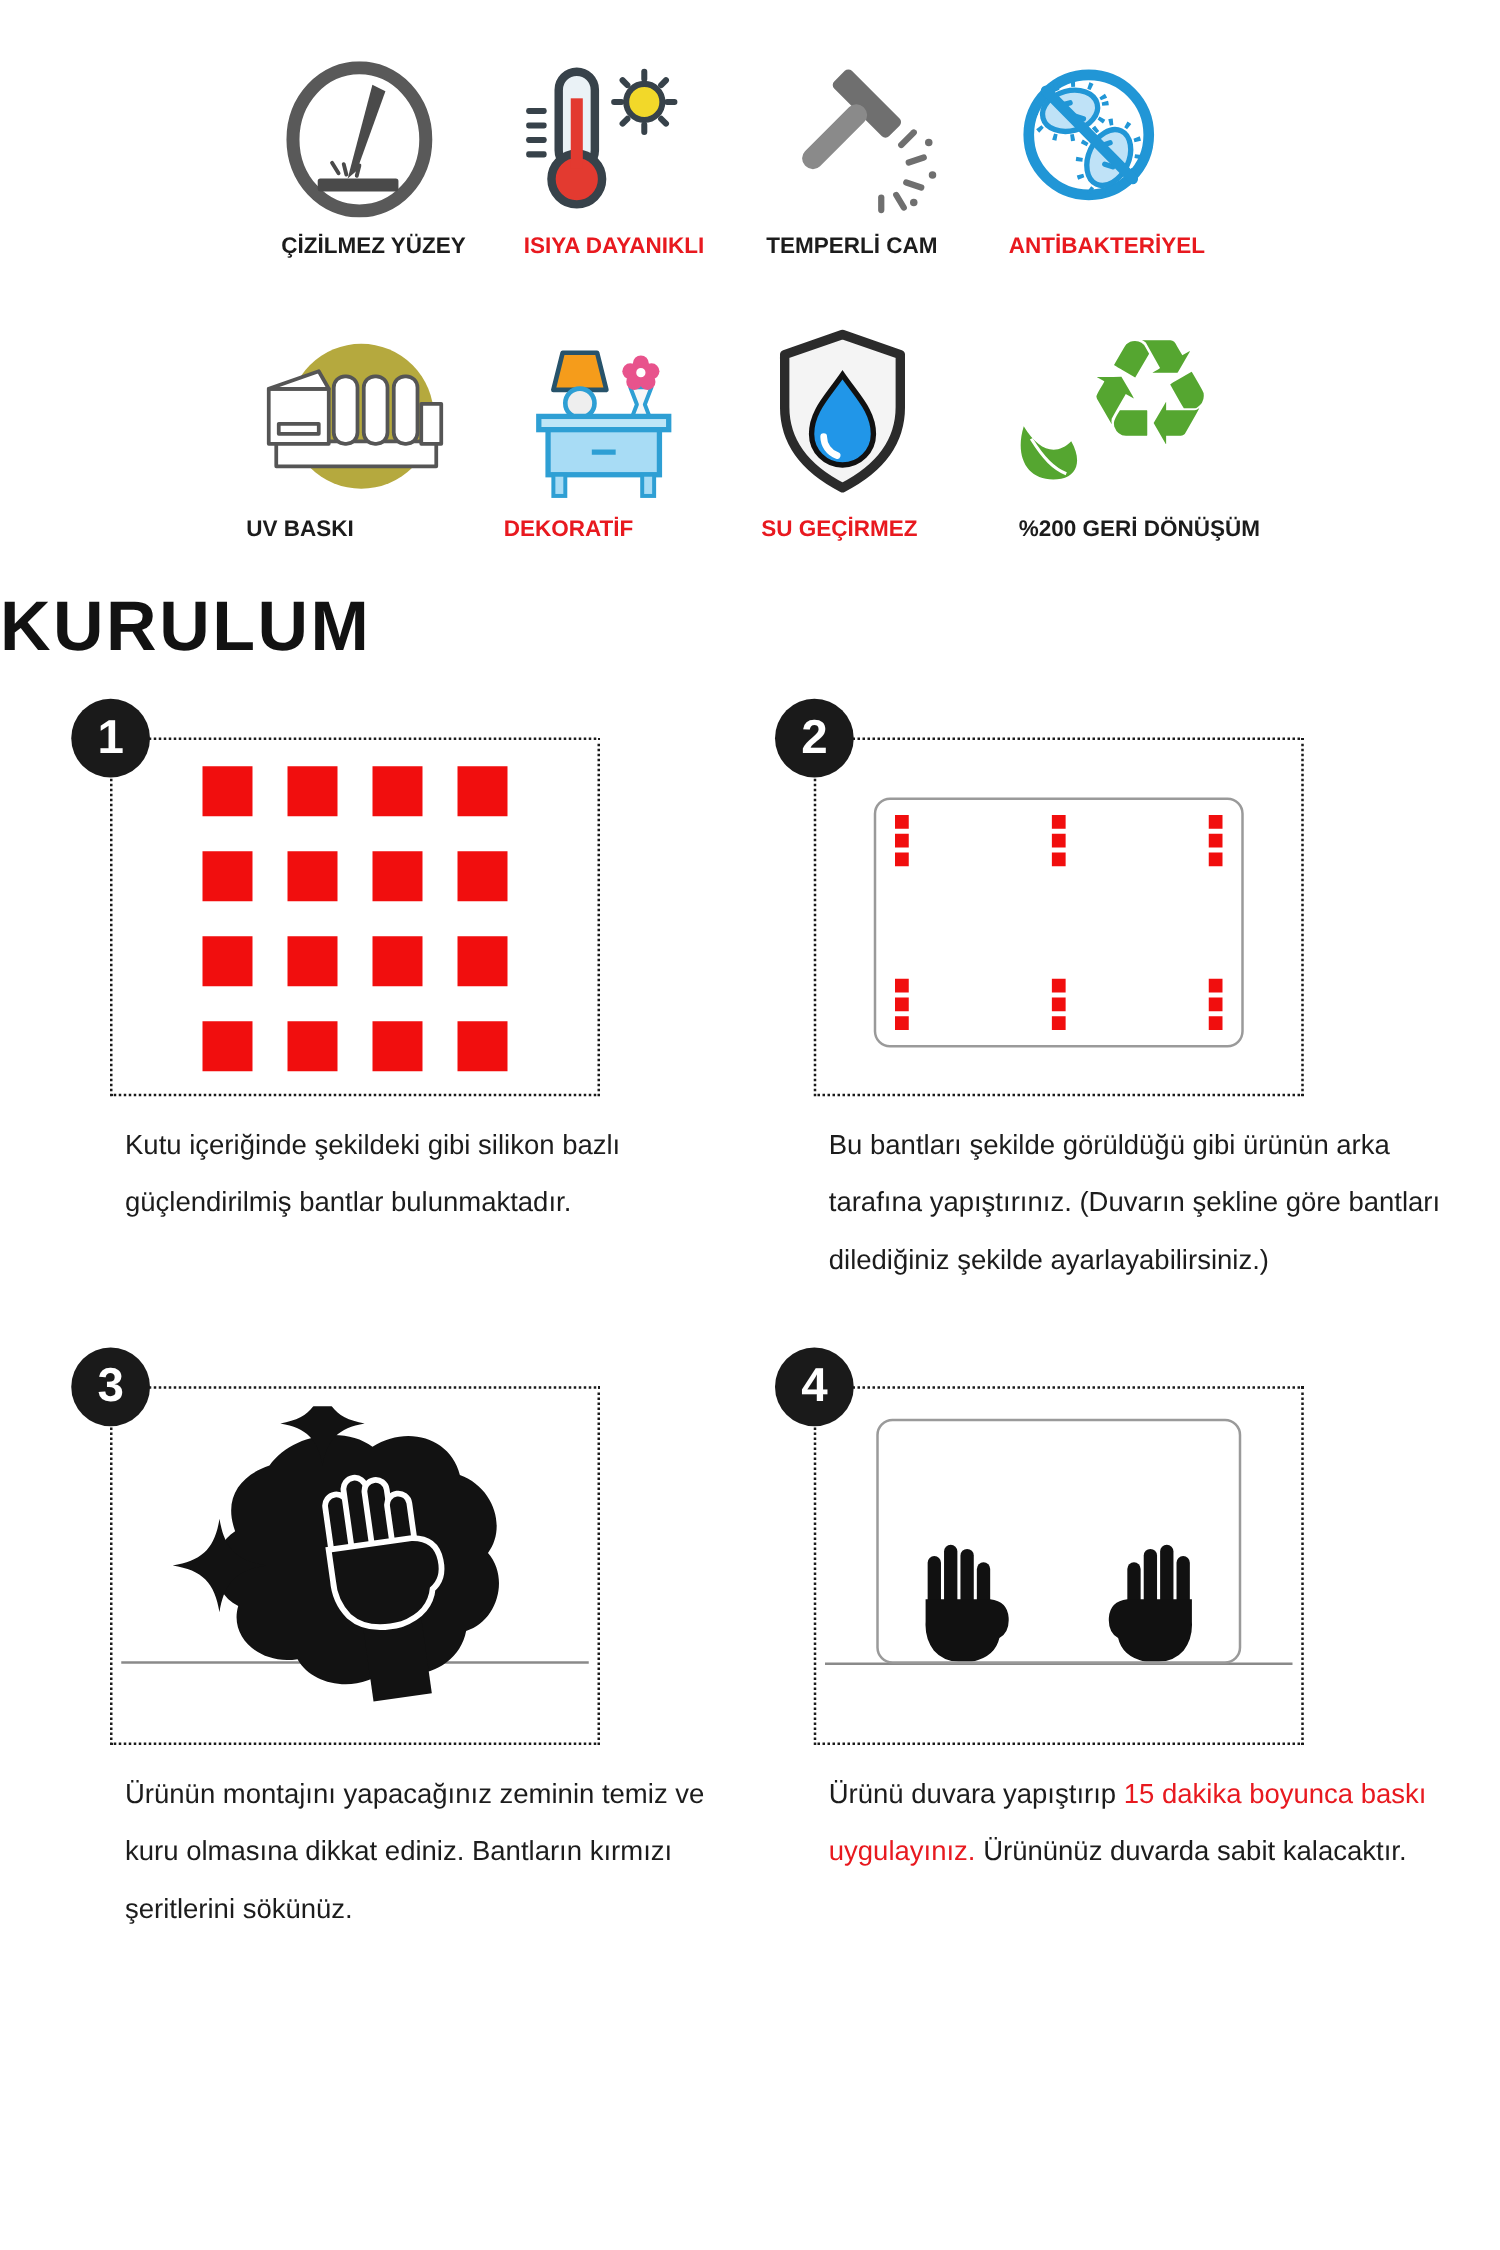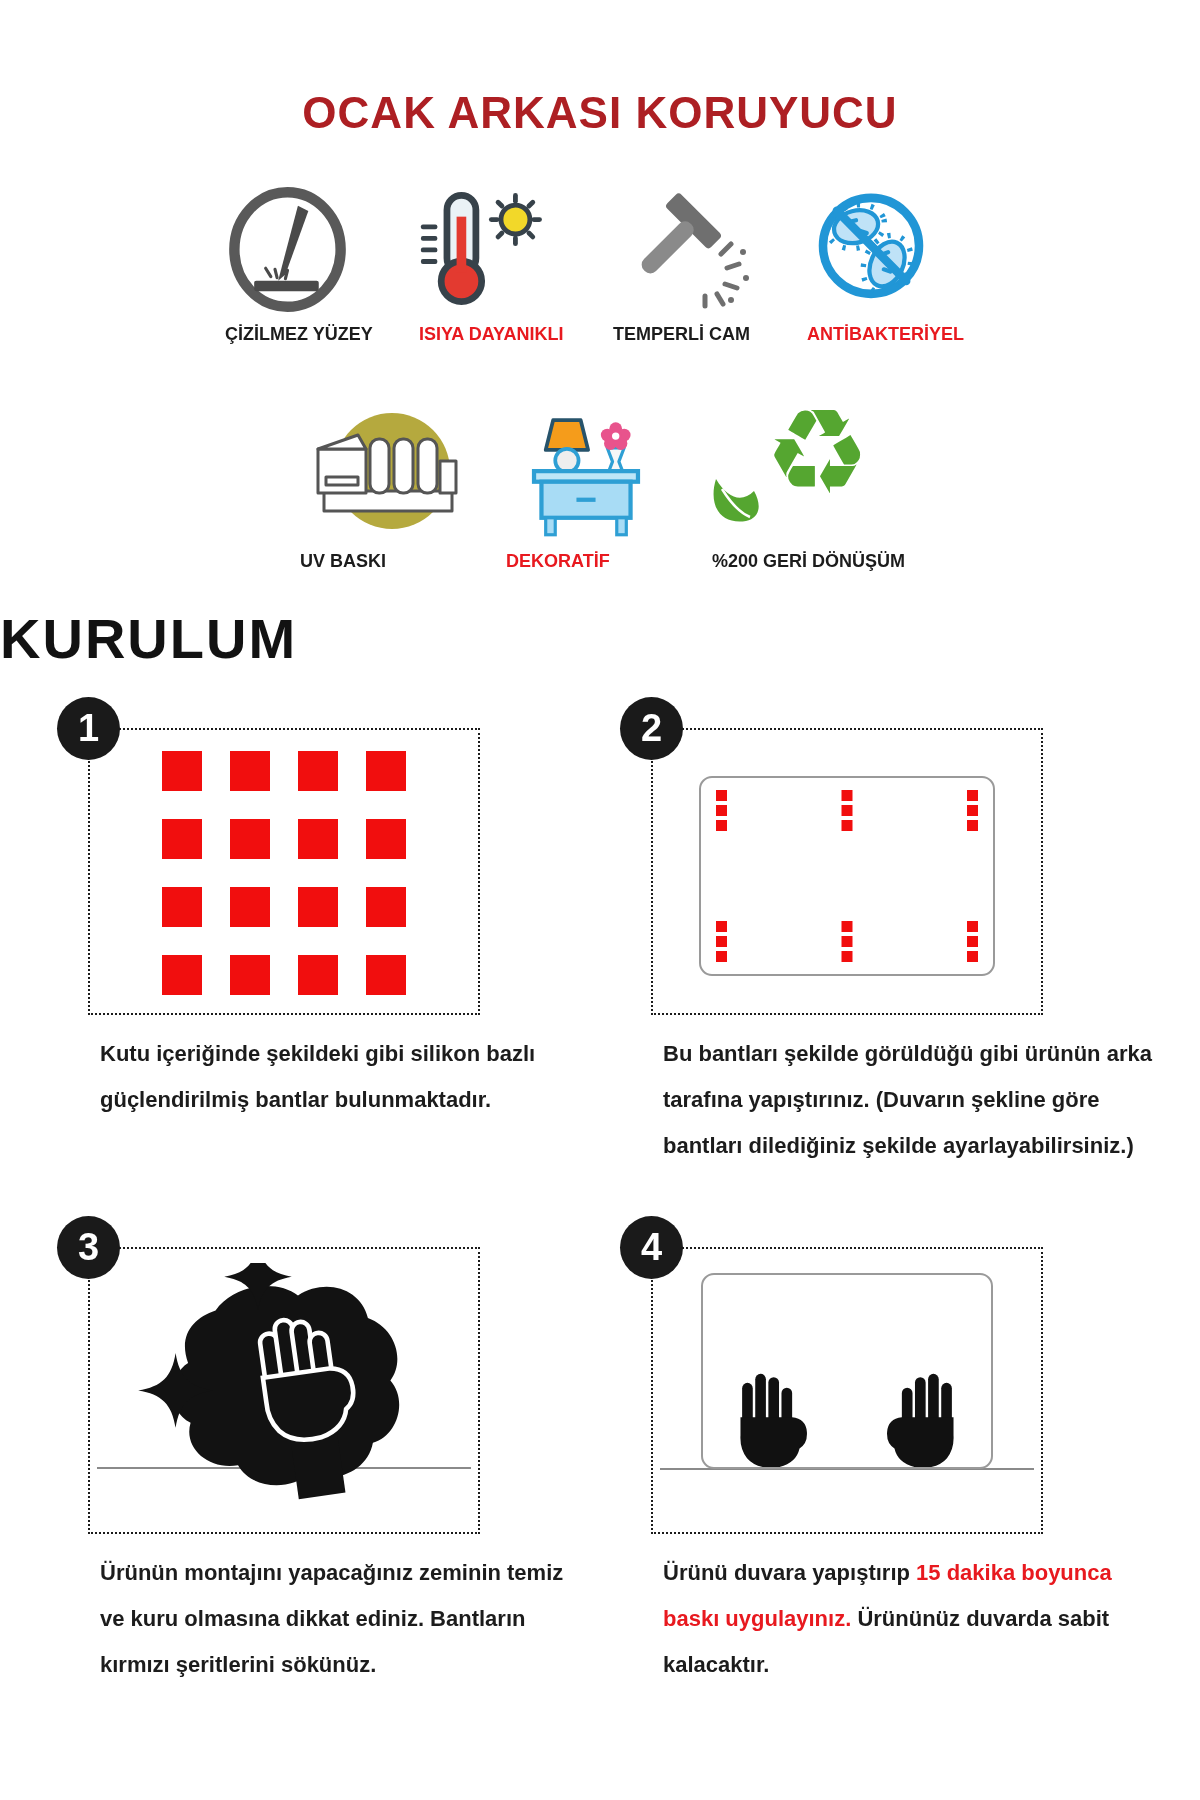--- a/index.html
+++ b/index.html
@@ -32,21 +32,21 @@
   .recycle-leaf{position:absolute;left:-4px;bottom:6px;}
 
   .section-title{margin-top:34px;font-size:56px;font-weight:bold;color:#121212;letter-spacing:2px;}
 
   .steps{width:1086px;margin:26px auto 0;display:grid;grid-template-columns:523px 523px;column-gap:40px;row-gap:46px;}
   .step{position:relative;padding-left:31px;padding-top:31px;}
   .badge{position:absolute;left:0;top:0;width:63px;height:63px;border-radius:50%;
     background:var(--c-badge,#1a1a1a);color:#fff;font-size:38px;font-weight:bold;
     display:flex;align-items:center;justify-content:center;z-index:2;}
   .dash-box{width:392px;height:287px;border:2.5px dotted #1b1b1b;position:relative;background:#fff;}
-  .step-text{margin:16px 0 0 12px;width:492px;font-size:22px;font-weight:bold;
+  .step-text{margin:16px 0 0 12px;width:492px;font-size:22px;font-weight:normal;
     line-height:2.1;color:var(--c-ink,#1c1c1c);}
   .hl-red{color:var(--c-accent_red,#E8191F);}
 
   
   .pads-grid{display:grid;gap:28px;width:fit-content;margin:21px auto 0;}
   .pad{width:40px;height:40px;background:var(--c-square_red,#F10E0E);}
 
   
   .panel{position:absolute;left:50%;transform:translateX(-50%);top:46px;width:296px;height:200px;
     border:2.5px solid #9a9a9a;border-radius:13px;background:#fff;}
@@ -64,21 +64,20 @@
   .panel4{position:absolute;left:50%;transform:translateX(-50%);top:24px;width:292px;height:196px;
     border:2.5px solid #9a9a9a;border-radius:13px;background:#fff;display:flex;align-items:flex-end;
     justify-content:space-between;padding:0 26px;overflow:hidden;}
   .hand{margin-bottom:-6px;}
 </style>
 </head>
 <body>
 
 <div class="page">
 
-  <div class="title">OCAK ARKASI KORUYUCU</div>
 
   <div class="feat-row">
     <div class="feat">
       <div class="icon-box">
         <svg width="125" height="125" viewBox="0 0 120 120">
           <ellipse cx="60" cy="60" rx="51" ry="55" fill="none" stroke="#595959" stroke-width="10"></ellipse>
           <polygon points="70,18 80,23 58,84 51,90" fill="#4a4a4a"></polygon>
           <rect x="28" y="90" width="62" height="10" rx="2" fill="#4a4a4a"></rect>
           <g stroke="#4a4a4a" stroke-width="3" stroke-linecap="round">
             <line x1="44" y1="86" x2="39" y2="78"></line>
@@ -201,20 +200,30 @@
           <rect x="33" y="78" width="84" height="34" fill="#A8DCF5" stroke="#2E9FD4" stroke-width="4"></rect>
           <line x1="66" y1="95" x2="84" y2="95" stroke="#2E9FD4" stroke-width="4"></line>
           <rect x="37" y="112" width="9" height="16" fill="#A8DCF5" stroke="#2E9FD4" stroke-width="3"></rect>
           <rect x="104" y="112" width="9" height="16" fill="#A8DCF5" stroke="#2E9FD4" stroke-width="3"></rect>
         </svg>
       </div>
       <div class="lbl lbl-red">DEKORATİF</div>
     </div>
 
 
+    <div class="feat">
+      <div class="icon-box">
+        <svg width="130" height="142" viewBox="0 0 120 132">
+          <path d="M60 8 L103 23 V62 Q103 100 60 122 Q17 100 17 62 V23 Z" fill="#F4F4F4" stroke="#2b2b2b" stroke-width="7" stroke-linejoin="round"></path>
+          <path d="M60 38 C71 54 83 65 83 82 A23 23 0 0 1 37 82 C37 65 49 54 60 38 Z" fill="#2196E8" stroke="#111" stroke-width="4"></path>
+          <path d="M46 84 A15 15 0 0 0 56 98" fill="none" stroke="#fff" stroke-width="5" stroke-linecap="round"></path>
+        </svg>
+      </div>
+      <div class="lbl lbl-red">SU GEÇİRMEZ</div>
+    </div>
 
     <div class="feat">
       <div class="icon-box">
         <div class="recycle-wrap">
           <div class="recycle-glyph">♻</div>
           <svg class="recycle-leaf" width="64" height="62" viewBox="0 0 64 62">
             <path d="M8 8 C0 34 12 54 38 50 C52 47 54 34 46 20 C34 32 20 28 8 8 Z" fill="#55A630"></path>
             <path d="M14 18 C24 34 32 42 42 46" fill="none" stroke="#fff" stroke-width="2.5"></path>
           </svg>
         </div>

